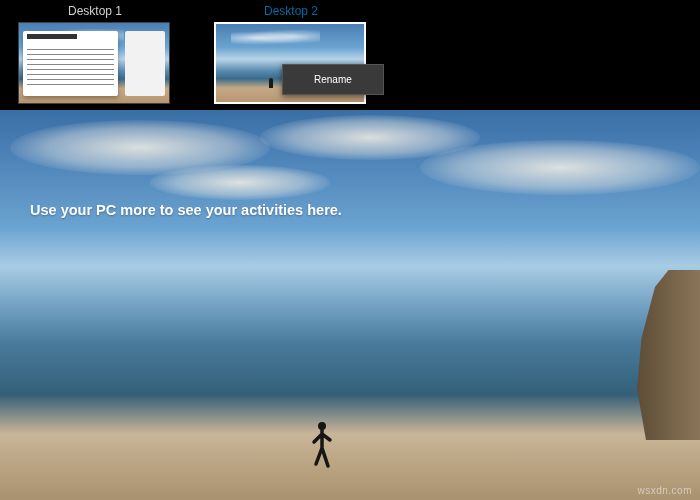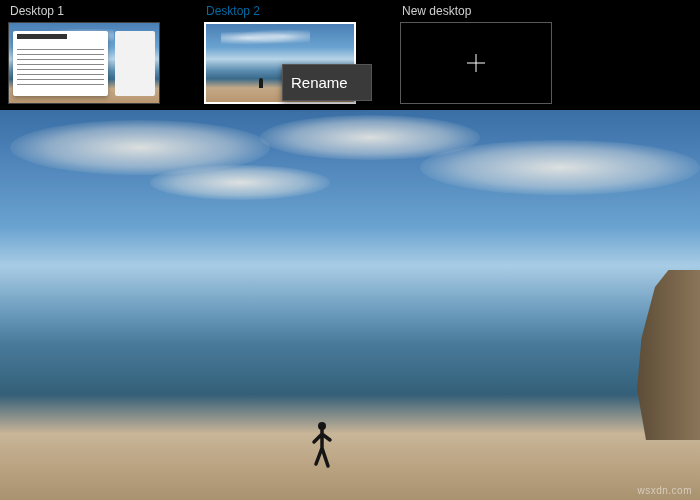--- a/index.html
+++ b/index.html
@@ -18,21 +18,21 @@
       align-items: flex-start;
       padding: 4px 8px 0 8px;
       gap: 24px;
       position: relative;
       z-index: 2;
     }
     .desktop-item {
       width: 172px;
       display: flex;
       flex-direction: column;
-      align-items: flex-start;
+      align-items: center;
       cursor: pointer;
     }
     .desktop-label {
       color: #d0d0d0;
       font-size: 12px;
       margin-bottom: 4px;
       padding-left: 2px;
     }
     .desktop-label.active { color: #0369a1; }
     .desktop-thumb {
@@ -140,22 +140,22 @@
       top: 64px;
       left: 282px;
       background: #3a3a3a;
       border: 1px solid #555;
       z-index: 5;
       min-width: 90px;
       box-shadow: 0 2px 6px rgba(0,0,0,0.5);
     }
     .context-menu-item {
       color: #fff;
-      font-size: 15px;
-      padding: 9px 8px;
+      font-size: 10px;
+      padding: 9px 31px;
       cursor: pointer;
     }
     
     .wallpaper {
       position: absolute;
       top: 110px;
       left: 0;
       width: 700px;
       height: 390px;
       background: linear-gradient(to bottom,
@@ -236,45 +236,35 @@
   </div>
 
   <div class="desktop-item">
     <div class="desktop-label active">Desktop 2</div>
     <div class="desktop-thumb active">
       <div class="beach-thumb"></div>
     </div>
   </div>
 
 
-  <div class="desktop-item">
-    <div class="desktop-label">New desktop</div>
-    <div class="new-desktop-btn">
-      <span class="plus-icon">
-        <svg width="22" height="22" viewBox="0 0 22 22">
-          <line x1="11" y1="2" x2="11" y2="20" stroke="#fff" stroke-width="1"></line>
-          <line x1="2" y1="11" x2="20" y2="11" stroke="#fff" stroke-width="1"></line>
-        </svg>
-      </span>
-    </div>
-  </div>
 
 </div>
 
 <div class="context-menu">
   <div class="context-menu-item">Rename</div>
 </div>
 
 <div class="wallpaper">
   <div class="clouds">
     <div class="cloud" style="top:10px; left:10px; width:260px; height:55px;"></div>
     <div class="cloud" style="top:5px; left:260px; width:220px; height:45px;"></div>
     <div class="cloud" style="top:30px; left:420px; width:280px; height:55px;"></div>
     <div class="cloud" style="top:55px; left:150px; width:180px; height:35px;"></div>
   </div>
+  <div class="activity-text">Use your PC more to see your activities here.</div>
   <div class="rock"></div>
   <div class="runner">
     <svg width="24" height="52" viewBox="0 0 24 52">
       <circle cx="12" cy="6" r="4" fill="#151515"></circle>
       <path d="M12 10 L12 28 M12 14 L4 22 M12 14 L20 20 M12 28 L6 44 M12 28 L18 46" stroke="#151515" stroke-width="3.5" stroke-linecap="round" fill="none"></path>
     </svg>
   </div>
 </div>
 
 <div class="watermark">wsxdn.com</div>

